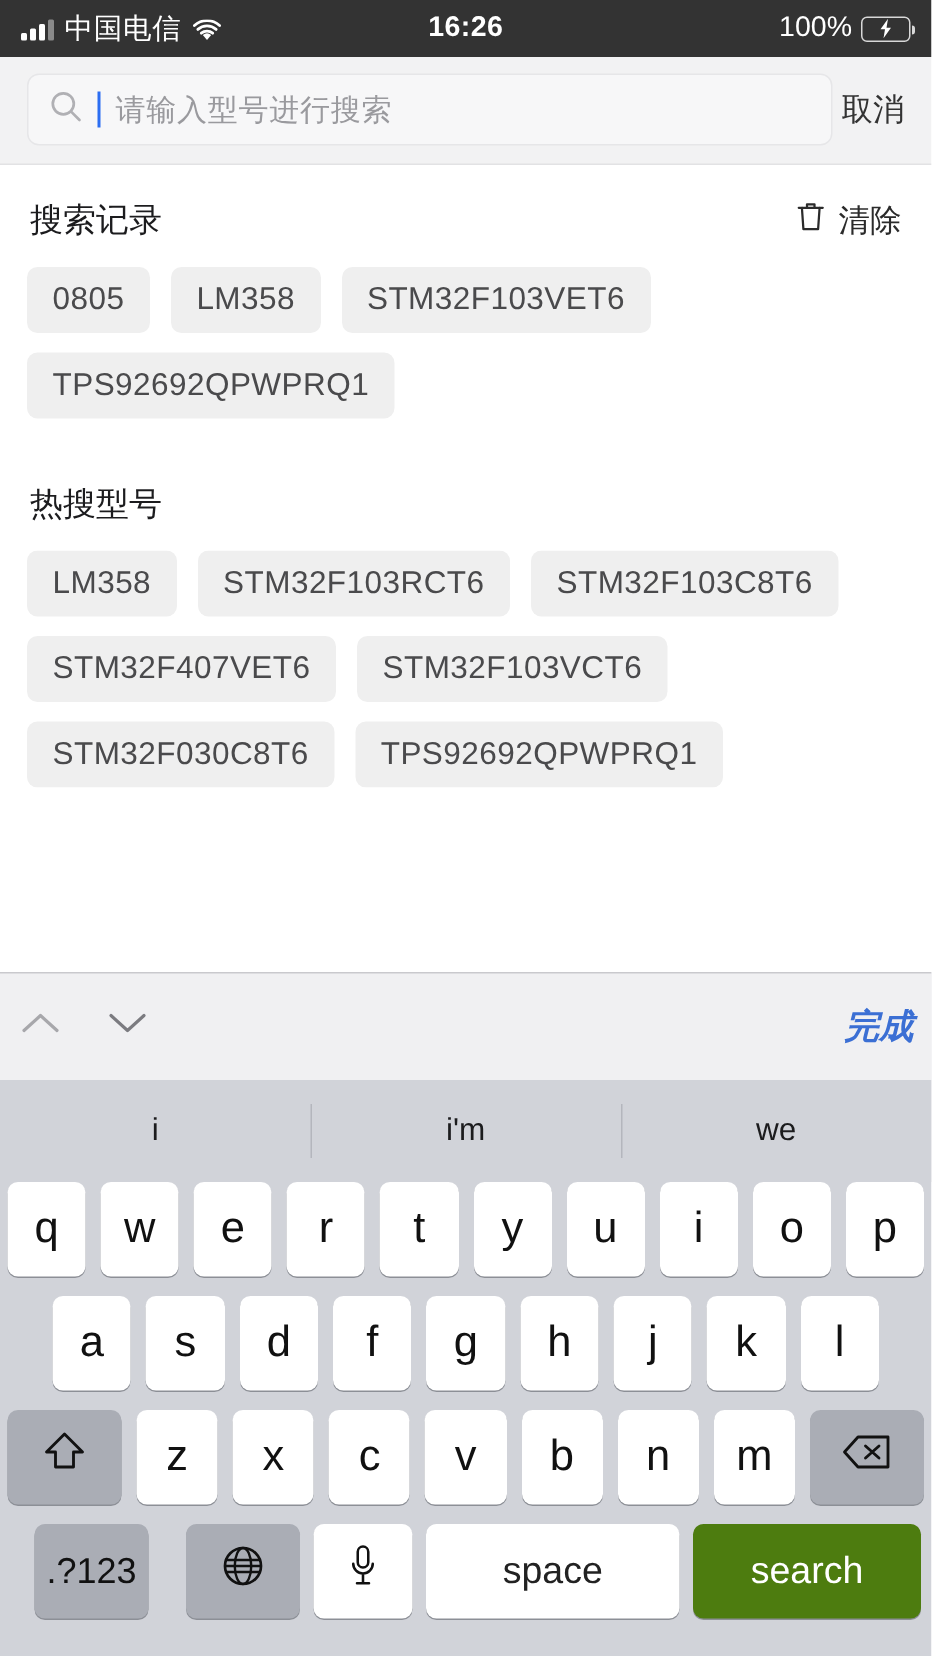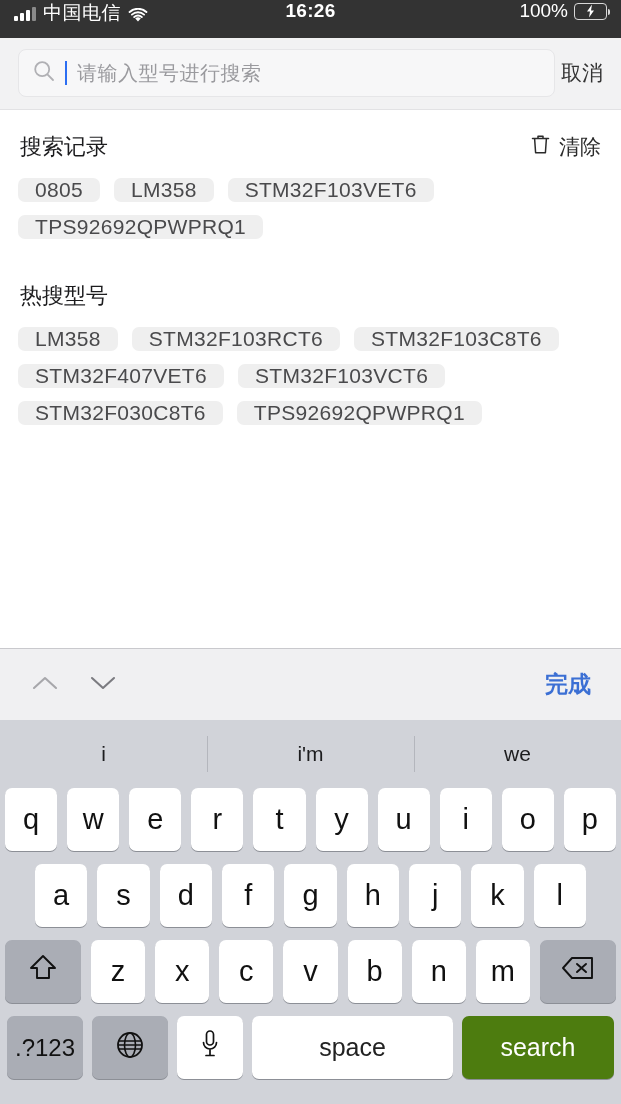--- a/index.html
+++ b/index.html
@@ -7,21 +7,21 @@
     width: 621px; height: 1104px;
     font-family: "Liberation Sans", "DejaVu Sans", sans-serif;
     background: #ffffff;
     overflow: hidden;
   }
   #app { position: relative; width: 621px; height: 1104px; }
 
   
   .statusbar {
     height: 38px; background: #333333; color: #ffffff;
-    display: flex; align-items: flex-start; position: relative;
+    display: flex; align-items: center; position: relative;
     padding: 0 14px; font-size: 19px;
   }
   .sb-left { display: flex; align-items: center; gap: 7px; }
   .signal { display: flex; align-items: flex-end; gap: 2px; height: 15px; }
   .signal i { width: 4px; background: #ffffff; border-radius: 1px; display: block; }
   .signal i:nth-child(1) { height: 5px; }
   .signal i:nth-child(2) { height: 8px; }
   .signal i:nth-child(3) { height: 11px; }
   .signal i:nth-child(4) { height: 14px; background: #8a8a8a; }
   .carrier { font-size: 19px; letter-spacing: .5px; }
@@ -68,34 +68,34 @@
   
   .content { background: #ffffff; padding: 0 18px; }
   .section-head {
     display: flex; align-items: center; justify-content: space-between;
     padding: 22px 2px 16px 2px;
   }
   .section-title { font-size: 22px; color: #1c1c1e; font-weight: 500; }
   .clear-btn { display: flex; align-items: center; gap: 8px; font-size: 21px; color: #2b2b2b; }
   .tagwrap { display: flex; flex-wrap: wrap; gap: 13px 14px; }
   .tag {
-    background: #efefef; border-radius: 7px; padding: 0 17px;
+    background: #efefef; border-radius: 7px; padding: 10px 17px;
     font-size: 21px; color: #4a4a4c; white-space: nowrap; letter-spacing: .3px;
   }
   .section-head.hot { padding-top: 42px; align-items: flex-end; }
   #hot-tagwrap { max-height: 170px; overflow: hidden; }
 
   
   .keyboard {
     position: absolute; left: 0; bottom: 0; width: 621px;
     background: #d1d3d9;
   }
   .kb-toolbar {
     height: 72px; background: #f0f0f2; display: flex; align-items: center;
-    padding: 0 30px; border-top: 1px solid #c9c9cd;
+    padding: 0 12px; border-top: 1px solid #c9c9cd; font-style: italic;
   }
   .kb-arrows { display: flex; gap: 28px; }
   .kb-done { margin-left: auto; font-size: 23px; color: #3b6fd4; font-weight: 600; }
   .predict {
     height: 68px; background: #d1d3d9; display: flex; align-items: center;
   }
   .predict .p {
     flex: 1; text-align: center; font-size: 21px; color: #1c1c1e; position: relative;
   }
   .predict .p + .p::before {
@@ -105,21 +105,21 @@
   .kb-rows { padding: 0 5px 8px 5px; }
   .kb-row { display: flex; justify-content: center; gap: 10px; margin-bottom: 13px; }
   .key {
     background: #ffffff; border-radius: 7px; height: 63px; min-width: 52px;
     display: flex; align-items: center; justify-content: center;
     font-size: 29px; color: #111111; box-shadow: 0 1px 0 #8c8f96; flex: 1;
   }
   .key.dark { background: #aaadb5; box-shadow: 0 1px 0 #8c8f96; }
   .row2 { padding: 0 30px; }
   .key.wide { flex: 0 0 76px; min-width: 76px; }
-  .key.fn { flex: 0 0 76px; min-width: 76px; font-size: 24px; }
+  .key.fn { flex: 0 0 76px; min-width: 76px; font-size: 24px; margin-left: 16px; }
   .key.mic { flex: 0 0 66px; min-width: 66px; }
   .key.space { flex: 1 1 auto; font-size: 25px; color: #222; }
   .key.search { flex: 0 0 152px; min-width: 152px; background: #4d7c0f; color: #ffffff;
                 font-size: 25px; box-shadow: 0 1px 0 #8c8f96; }
   .row4 { gap: 9px; padding: 0 2px 4px 2px; }
 </style>
 </head>
 <body>
 
 <div id="app">

